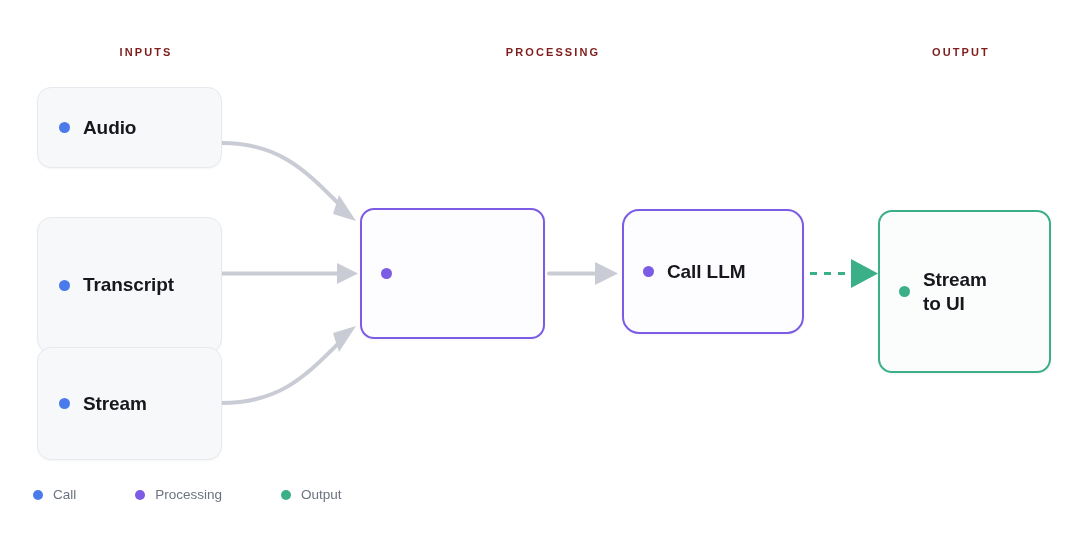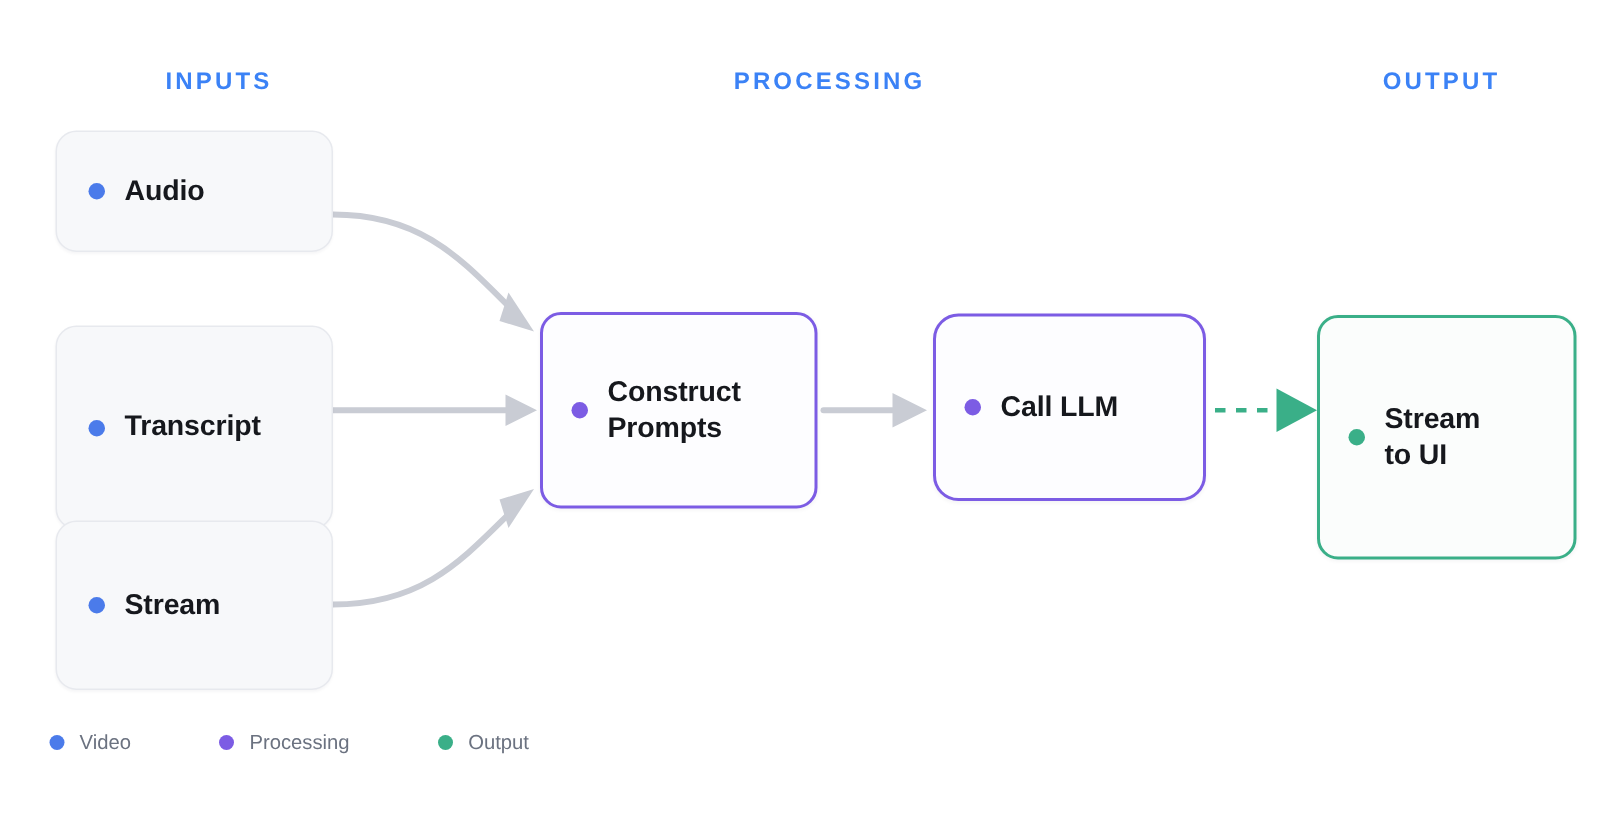--- a/index.html
+++ b/index.html
@@ -19,24 +19,24 @@
   #canvas {
     position: absolute;
     inset: 0;
     width: 1080px;
     height: 550px;
   }
 
   
   .col-header {
     position: absolute;
-    font-size: 16px;
+    font-size: 11px;
     font-weight: 700;
     letter-spacing: 2.1px;
-    color: #3b82f6;
+    color: #7f1d1d;
     text-transform: uppercase;
     white-space: nowrap;
     transform: translateX(-50%);
   }
   #hdr-inputs     { left: 146px; top: 46px; }
   #hdr-processing { left: 553px; top: 46px; }
   #hdr-output     { left: 961px; top: 46px; }
 
   
   .node {
@@ -165,39 +165,37 @@
   <span class="label">Transcript</span>
 </div>
 
 <div class="node input" id="node-video">
   <span class="dot"></span>
   <span class="label">Stream</span>
 </div>
 
 <div class="node processing" id="node-construct">
   <span class="dot"></span>
-  <span class="label">Construct
-Prompts</span>
 </div>
 
 <div class="node processing" id="node-callllm">
   <span class="dot"></span>
   <span class="label">Call LLM</span>
 </div>
 
 <div class="node output" id="node-stream">
   <span class="dot"></span>
   <span class="label">Stream
 to UI</span>
 </div>
 
 <div id="legend">
   <div class="legend-item">
     <span class="legend-dot" id="legend-dot-input"></span>
-    <span class="legend-text">Video</span>
+    <span class="legend-text">Call</span>
   </div>
   <div class="legend-item">
     <span class="legend-dot" id="legend-dot-processing"></span>
     <span class="legend-text">Processing</span>
   </div>
   <div class="legend-item">
     <span class="legend-dot" id="legend-dot-output"></span>
     <span class="legend-text">Output</span>
   </div>
 </div>

